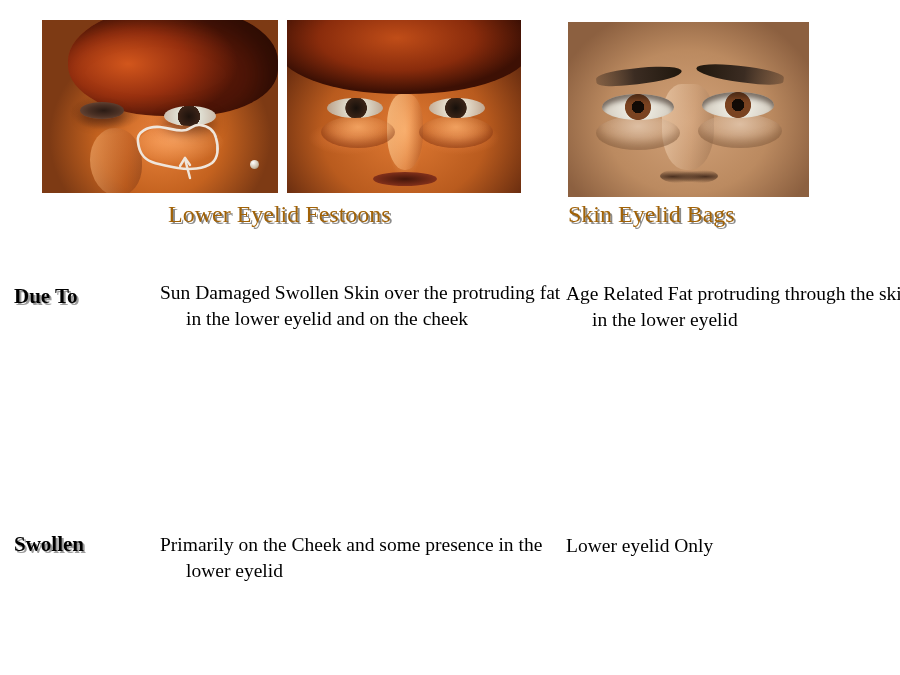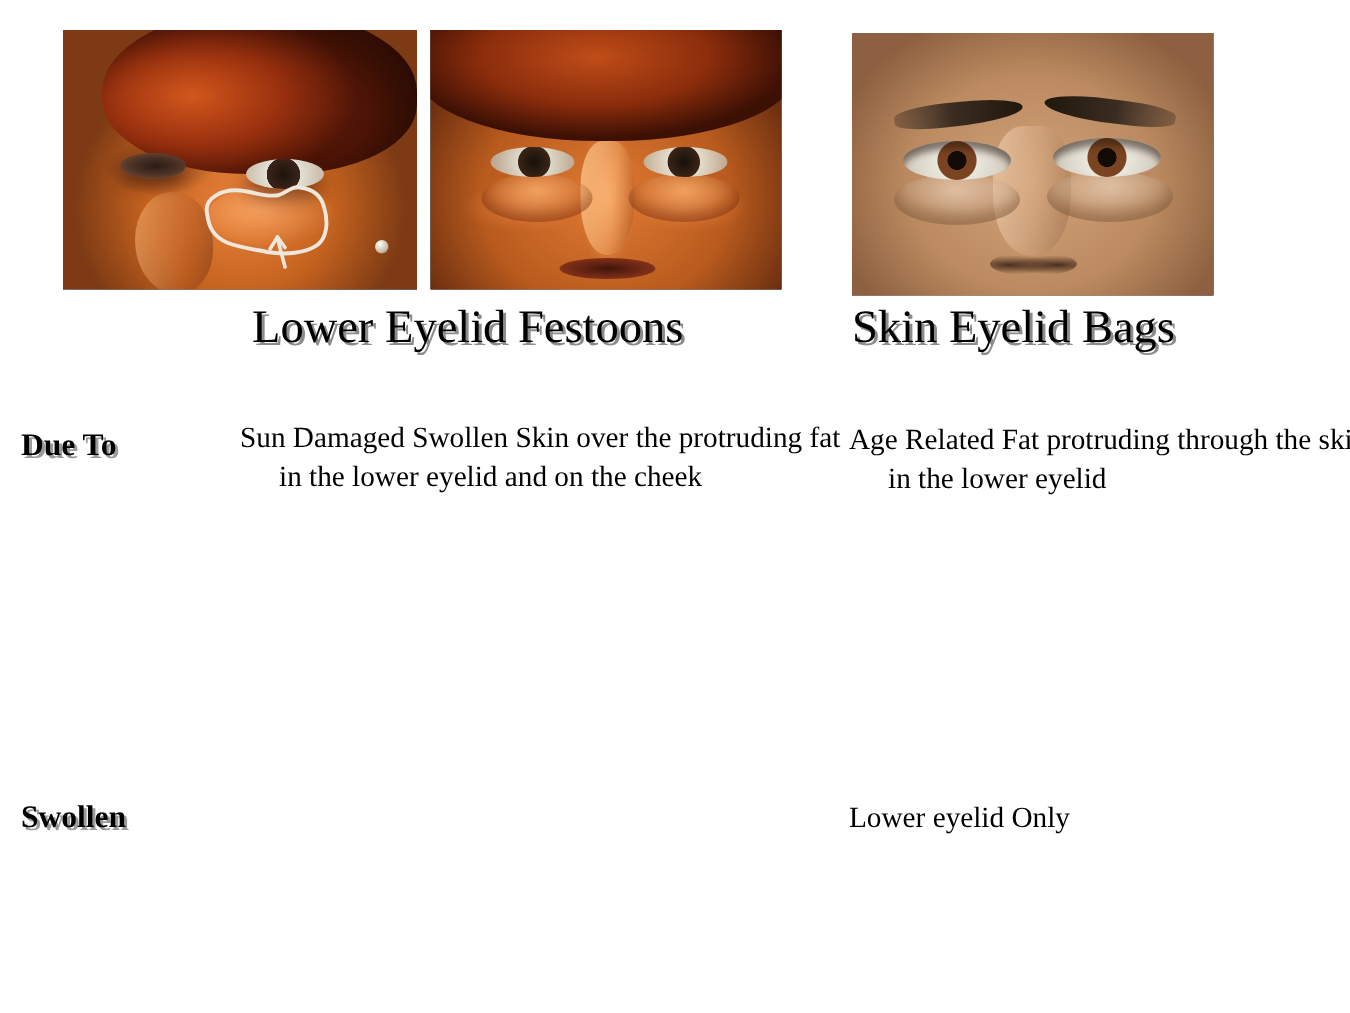--- a/index.html
+++ b/index.html
@@ -177,25 +177,25 @@
   #photo-bags-frontal .nostrils {
     position: absolute; left: 92px; top: 146px; width: 58px; height: 16px;
     border-radius: 50%;
     background: radial-gradient(ellipse at 22% 54%, #4a3020 0%, rgba(74,48,32,0) 52%),
                 radial-gradient(ellipse at 78% 54%, #4a3020 0%, rgba(74,48,32,0) 52%);
   }
 
   
   .col-title {
     position: absolute;
-    font-size: 31px;
+    font-size: 24px;
     font-weight: 400;
     line-height: 1;
     white-space: nowrap;
-    color: #000000;
+    color: #a16207;
     text-shadow: 2px 2px 0 rgba(120,120,120,.85);
   }
   #title-festoons { left: 168px; top: 202px; }
   #title-bags     { left: 568px; top: 202px; }
 
   
   #comparison-table {
     position: absolute;
     left: 0; top: 272px;
     width: 900px;
@@ -287,20 +287,21 @@
 <div id="comparison-table">
 
   <div class="trow" id="row-due-to">
     <div class="rowlabel"><span>Due To</span></div>
     <div class="cell c1">Sun Damaged Swollen Skin over the protruding fat in the lower eyelid and on the cheek</div>
     <div class="cell c2">Age Related Fat protruding through the skin in the lower eyelid</div>
   </div>
 
   <div class="trow" id="row-location">
     <div class="rowlabel"><span>Swollen</span></div>
+    <div class="cell c1">Primarily on the Cheek and some presence in the lower eyelid</div>
     <div class="cell c2">Lower eyelid Only</div>
   </div>
 
   <div class="trow" id="row-texture">
     
     
     
   </div>
 
 </div>

